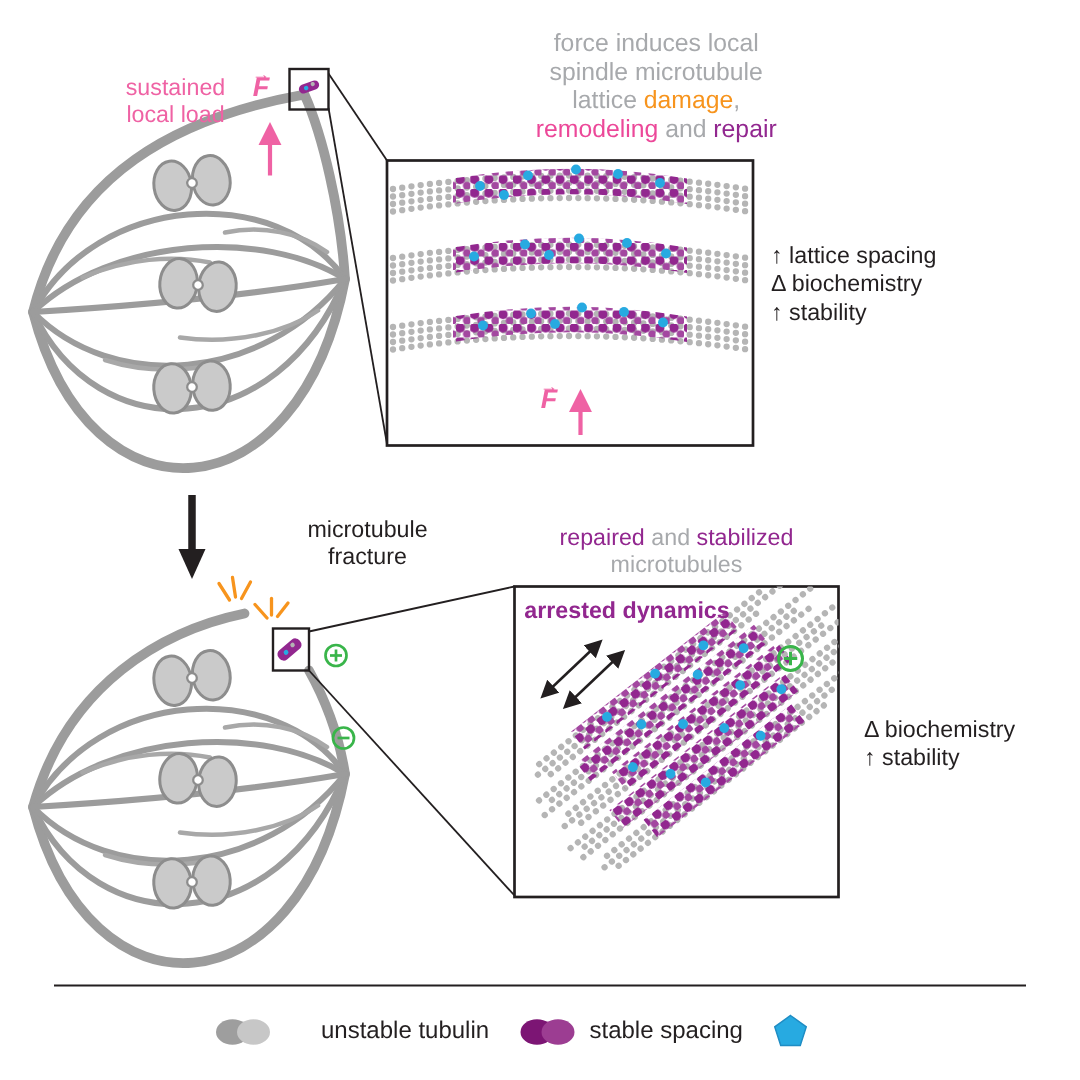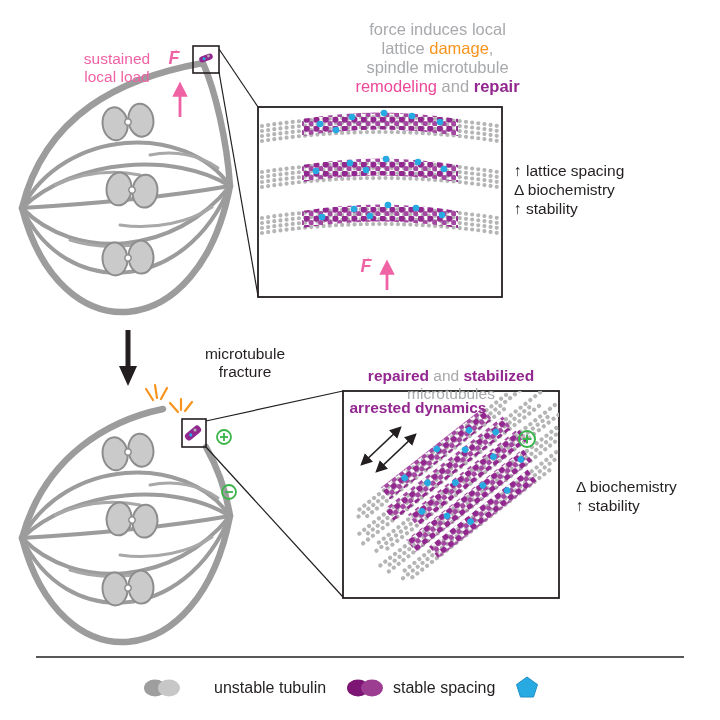--- a/index.html
+++ b/index.html
@@ -4,21 +4,21 @@
 <style>
   html,body{margin:0;padding:0;background:#fff;}
   #fig{position:relative;width:700px;height:720px;background:#fff;overflow:hidden;
        font-family:"Liberation Sans", sans-serif;color:#231f20;border-radius:18px;}
   #art{position:absolute;left:0;top:0;}
   .txt{position:absolute;}
   .center{text-align:center;}
   .gray{color:#a7a9ac;}
   .orange{color:#f7941d;}
   .cyan{color:#ec4899;}
-  .magenta{color:#92278f;font-weight:bold;}
+  .magenta{color:#92278f;}
   .pink{color:#ef62a4;}
   .black{color:#231f20;}
   .caption{font-size:16.5px;line-height:19px;}
   .small-lab{font-size:15.5px;line-height:17.5px;}
   .side{font-size:15.5px;line-height:19px;}
   .bold{font-weight:bold;}
   .fvec{display:flex;flex-direction:column;align-items:center;line-height:10px;}
   .fvec .varrow{font-size:12px;height:9px;}
   .fvec .fletter{font-size:18px;font-style:italic;font-weight:bold;}
   .legend-item{position:absolute;display:flex;align-items:center;gap:8px;height:28px;font-size:16px;}
@@ -241,24 +241,24 @@
         <line x1="522.5" y1="439" x2="531.5" y2="439"></line>
         <line x1="527" y1="434.5" x2="527" y2="443.5"></line>
       </g>
     </g>
 
     <line x1="36" y1="657" x2="684" y2="657" stroke="#231f20" stroke-width="1.3"></line>
   </svg>
 
   <div class="txt caption gray center" style="left:295px;top:20px;width:285px;">
     <div><span>force induces local</span></div>
+    <div><span>spindle microtubule</span></div>
     <div>
       <span>lattice </span><span class="orange">damage</span><span>,</span>
     </div>
-    <div><span>spindle microtubule</span></div>
     <div>
       <span class="cyan">remodeling</span><span> and </span><span class="magenta">repair</span>
     </div>
   </div>
 
   <div class="txt small-lab pink center" style="left:62px;top:50px;width:110px;">
     <div><span>sustained</span></div>
     <div><span>local load</span></div>
   </div>
 
@@ -276,21 +276,21 @@
   <div class="txt fvec pink" style="left:360px;top:252px;">
     <span class="varrow">→</span>
     <span class="fletter">F</span>
   </div>
 
   <div class="txt small-lab black center" style="left:190px;top:345px;width:110px;">
     <div><span>microtubule</span></div>
     <div><span>fracture</span></div>
   </div>
 
-  <div class="txt small-lab center" style="left:340px;top:350px;width:222px;margin-top:17px;">
+  <div class="txt small-lab center" style="left:340px;top:350px;width:222px;">
     <div>
       <span class="magenta">repaired</span><span class="gray"> and </span><span class="magenta">stabilized</span>
     </div>
     <div><span class="gray">microtubules</span></div>
   </div>
 
   <div class="txt small-lab magenta bold center" style="left:338px;top:399px;width:160px;">arrested dynamics</div>
 
   <div class="txt side black" style="left:576px;top:477px;width:130px;">
     <div>Δ biochemistry</div>

